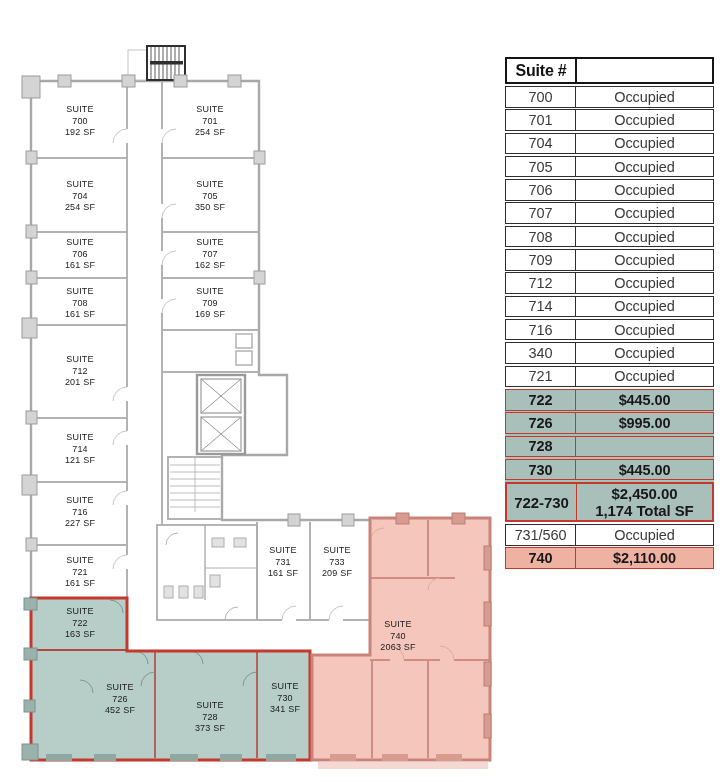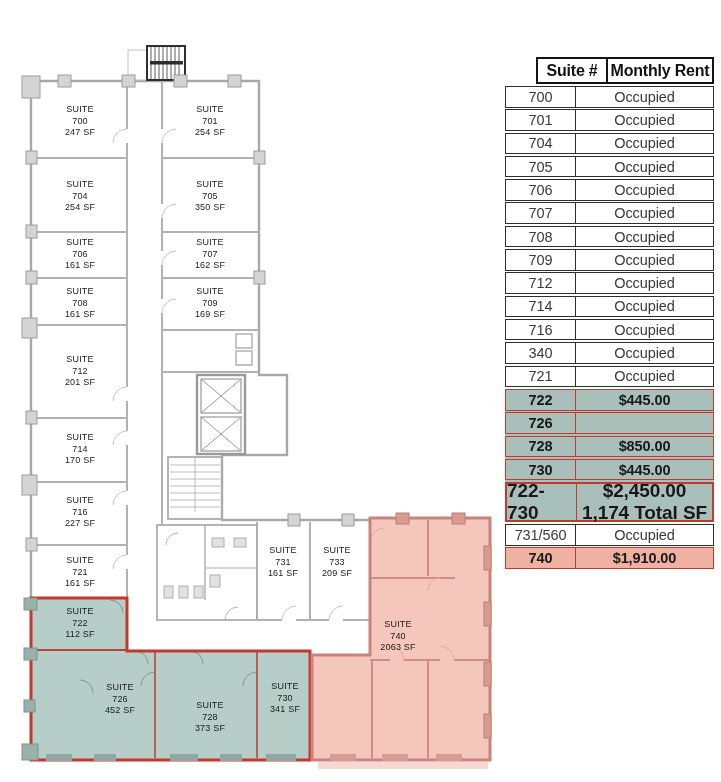--- a/index.html
+++ b/index.html
@@ -6,32 +6,32 @@
   .canvas{position:relative;width:721px;height:782px;background:#fff;overflow:hidden;
           font-family:"Liberation Sans",sans-serif;}
   .plan-svg{position:absolute;left:0;top:0;}
   
   .plan-labels{position:absolute;left:0;top:0;width:500px;height:782px;pointer-events:none;}
   .suite-label{position:absolute;transform:translate(-50%,-50%);text-align:center;
                font-size:9px;line-height:1.3;color:#1b1b1b;white-space:nowrap;letter-spacing:.2px;}
   
   .rent-table{position:absolute;left:505px;top:57px;width:209px;color:#111;}
   .thead{display:flex;height:27px;box-sizing:border-box;border:2.2px solid #151515;
-         background:#fff;font-weight:700;font-size:16px;margin-bottom:2px;letter-spacing:-.2px;margin-left:31px;}
+         background:#fff;font-weight:700;font-size:16px;margin-bottom:2px;letter-spacing:-.2px;}
   .cell{display:flex;align-items:center;justify-content:center;box-sizing:border-box;}
   .c-suite{width:70px;flex:none;}
   .c-rent{flex:1;}
   .thead .c-suite{border-right:2.2px solid #151515;}
   .trow{display:flex;height:21.5px;box-sizing:border-box;margin-bottom:1.8px;background:#fff;
         border:1.5px solid #2e2e2e;font-size:14.5px;color:#3a3a3a;letter-spacing:-.1px;}
   .trow .c-suite{border-right:1.5px solid #2e2e2e;}
   .teal-group{background:#a9c0ba;margin-top:2px;}
   .teal-group .trow{background:#a9c0ba;border-color:#c4392e;color:#181818;font-weight:700;}
   .teal-group .trow .c-suite{border-right-color:#c4392e;}
-  .trow.combined{height:40px;border-width:2.8px;font-size:19px;}
+  .trow.combined{height:40px;border-width:2.8px;font-size:15px;}
   .trow.combined .c-rent{flex-direction:column;justify-content:center;line-height:1.15;}
   .trow.salmon{background:#efb2a2;border-color:#c4392e;color:#181818;font-weight:700;}
   .trow.salmon .c-suite{border-right-color:#c4392e;}
 </style>
 </head>
 <body>
 
 <div class="canvas">
 
   <svg class="plan-svg" width="500" height="782" viewBox="0 0 500 782" xmlns="http://www.w3.org/2000/svg">
@@ -234,21 +234,21 @@
         <rect x="382" y="754" width="26" height="7"></rect>
         <rect x="436" y="754" width="26" height="7"></rect>
       </g>
     </g>
   </svg>
 
   <div class="plan-labels">
     <div class="suite-label" style="left:80px;top:122px">
         <div>SUITE</div>
         <div>700</div>
-        <div>247 SF</div>
+        <div>192 SF</div>
       </div>
     <div class="suite-label" style="left:210px;top:122px">
         <div>SUITE</div>
         <div>701</div>
         <div>254 SF</div>
       </div>
     <div class="suite-label" style="left:80px;top:197px">
         <div>SUITE</div>
         <div>704</div>
         <div>254 SF</div>
@@ -279,36 +279,36 @@
         <div>169 SF</div>
       </div>
     <div class="suite-label" style="left:80px;top:372px">
         <div>SUITE</div>
         <div>712</div>
         <div>201 SF</div>
       </div>
     <div class="suite-label" style="left:80px;top:450px">
         <div>SUITE</div>
         <div>714</div>
-        <div>170 SF</div>
+        <div>121 SF</div>
       </div>
     <div class="suite-label" style="left:80px;top:513px">
         <div>SUITE</div>
         <div>716</div>
         <div>227 SF</div>
       </div>
     <div class="suite-label" style="left:80px;top:573px">
         <div>SUITE</div>
         <div>721</div>
         <div>161 SF</div>
       </div>
     <div class="suite-label" style="left:80px;top:624px">
         <div>SUITE</div>
         <div>722</div>
-        <div>112 SF</div>
+        <div>163 SF</div>
       </div>
     <div class="suite-label" style="left:120px;top:700px">
         <div>SUITE</div>
         <div>726</div>
         <div>452 SF</div>
       </div>
     <div class="suite-label" style="left:210px;top:718px">
         <div>SUITE</div>
         <div>728</div>
         <div>373 SF</div>
@@ -331,21 +331,20 @@
     <div class="suite-label" style="left:398px;top:637px">
         <div>SUITE</div>
         <div>740</div>
         <div>2063 SF</div>
       </div>
   </div>
 
   <div class="rent-table">
     <div class="thead">
       <div class="cell c-suite">Suite #</div>
-      <div class="cell c-rent">Monthly Rent</div>
     </div>
 
     <div class="trow">
         <div class="cell c-suite">700</div>
         <div class="cell c-rent">Occupied</div>
       </div>
     <div class="trow">
         <div class="cell c-suite">701</div>
         <div class="cell c-rent">Occupied</div>
       </div>
@@ -394,41 +393,41 @@
         <div class="cell c-rent">Occupied</div>
       </div>
 
     <div class="teal-group">
       <div class="trow">
           <div class="cell c-suite">722</div>
           <div class="cell c-rent">$445.00</div>
         </div>
       <div class="trow">
           <div class="cell c-suite">726</div>
+          <div class="cell c-rent">$995.00</div>
         </div>
       <div class="trow">
           <div class="cell c-suite">728</div>
-          <div class="cell c-rent">$850.00</div>
         </div>
       <div class="trow">
           <div class="cell c-suite">730</div>
           <div class="cell c-rent">$445.00</div>
         </div>
       <div class="trow combined">
         <div class="cell c-suite">722-730</div>
         <div class="cell c-rent">
           <div>$2,450.00</div>
           <div>1,174 Total SF</div>
         </div>
       </div>
     </div>
 
     <div class="trow">
         <div class="cell c-suite">731/560</div>
         <div class="cell c-rent">Occupied</div>
       </div>
     <div class="trow salmon">
         <div class="cell c-suite">740</div>
-        <div class="cell c-rent">$1,910.00</div>
+        <div class="cell c-rent">$2,110.00</div>
       </div>
   </div>
 
 </div>
 
 </body></html>

